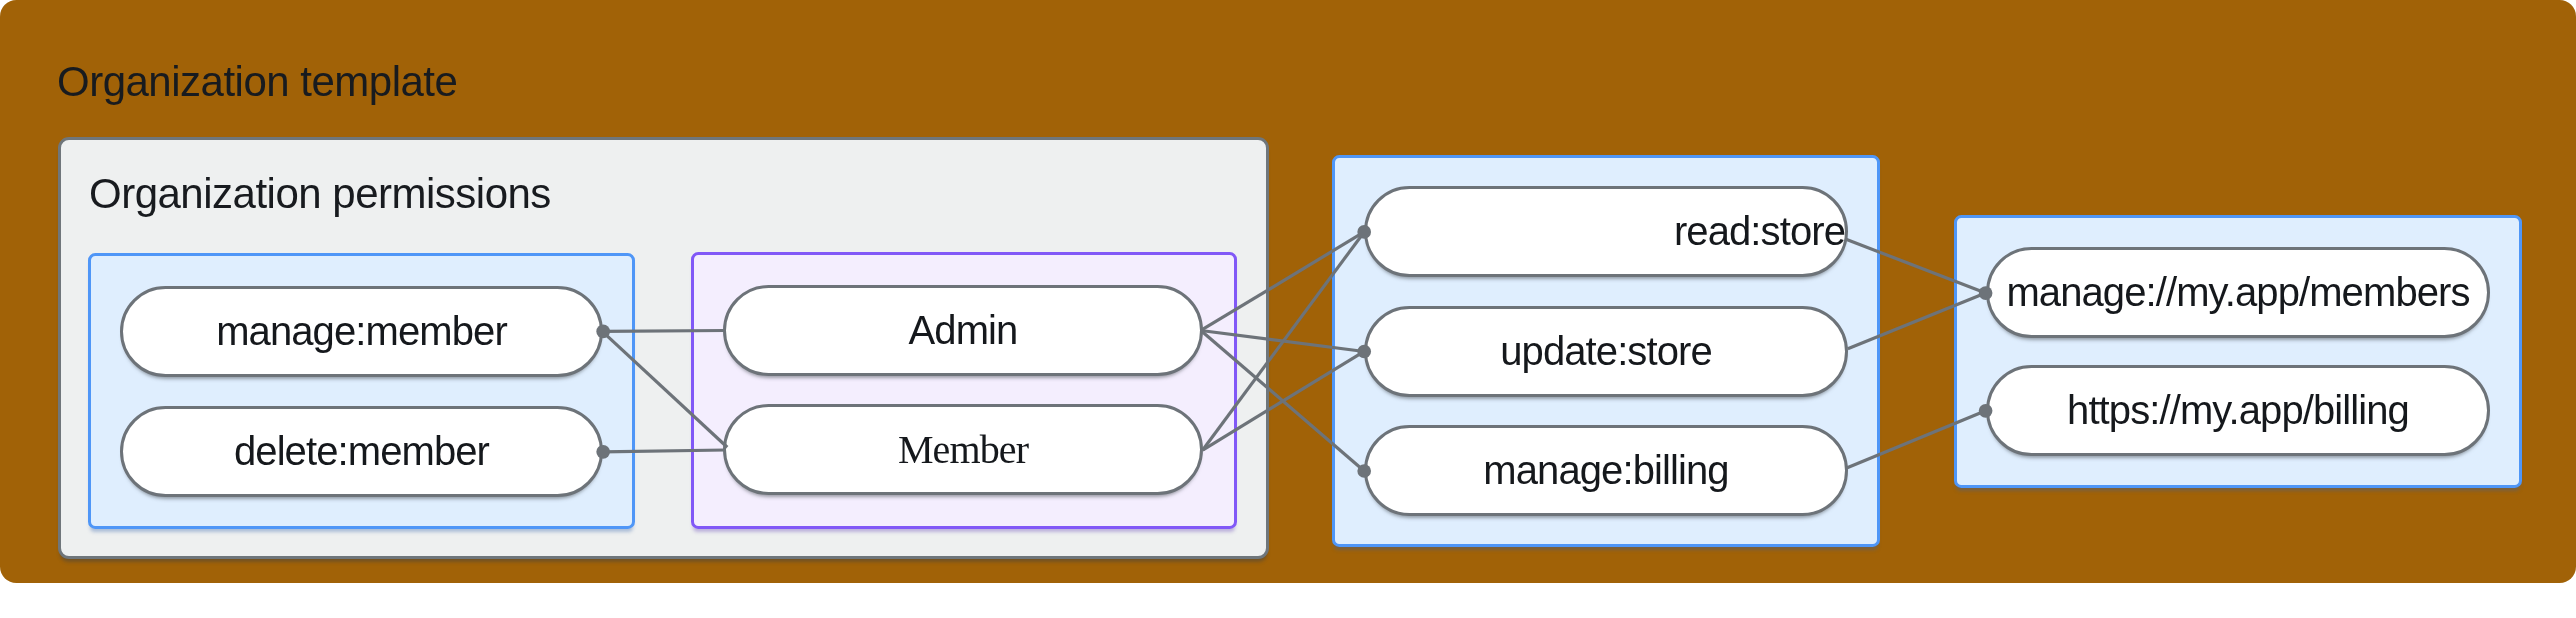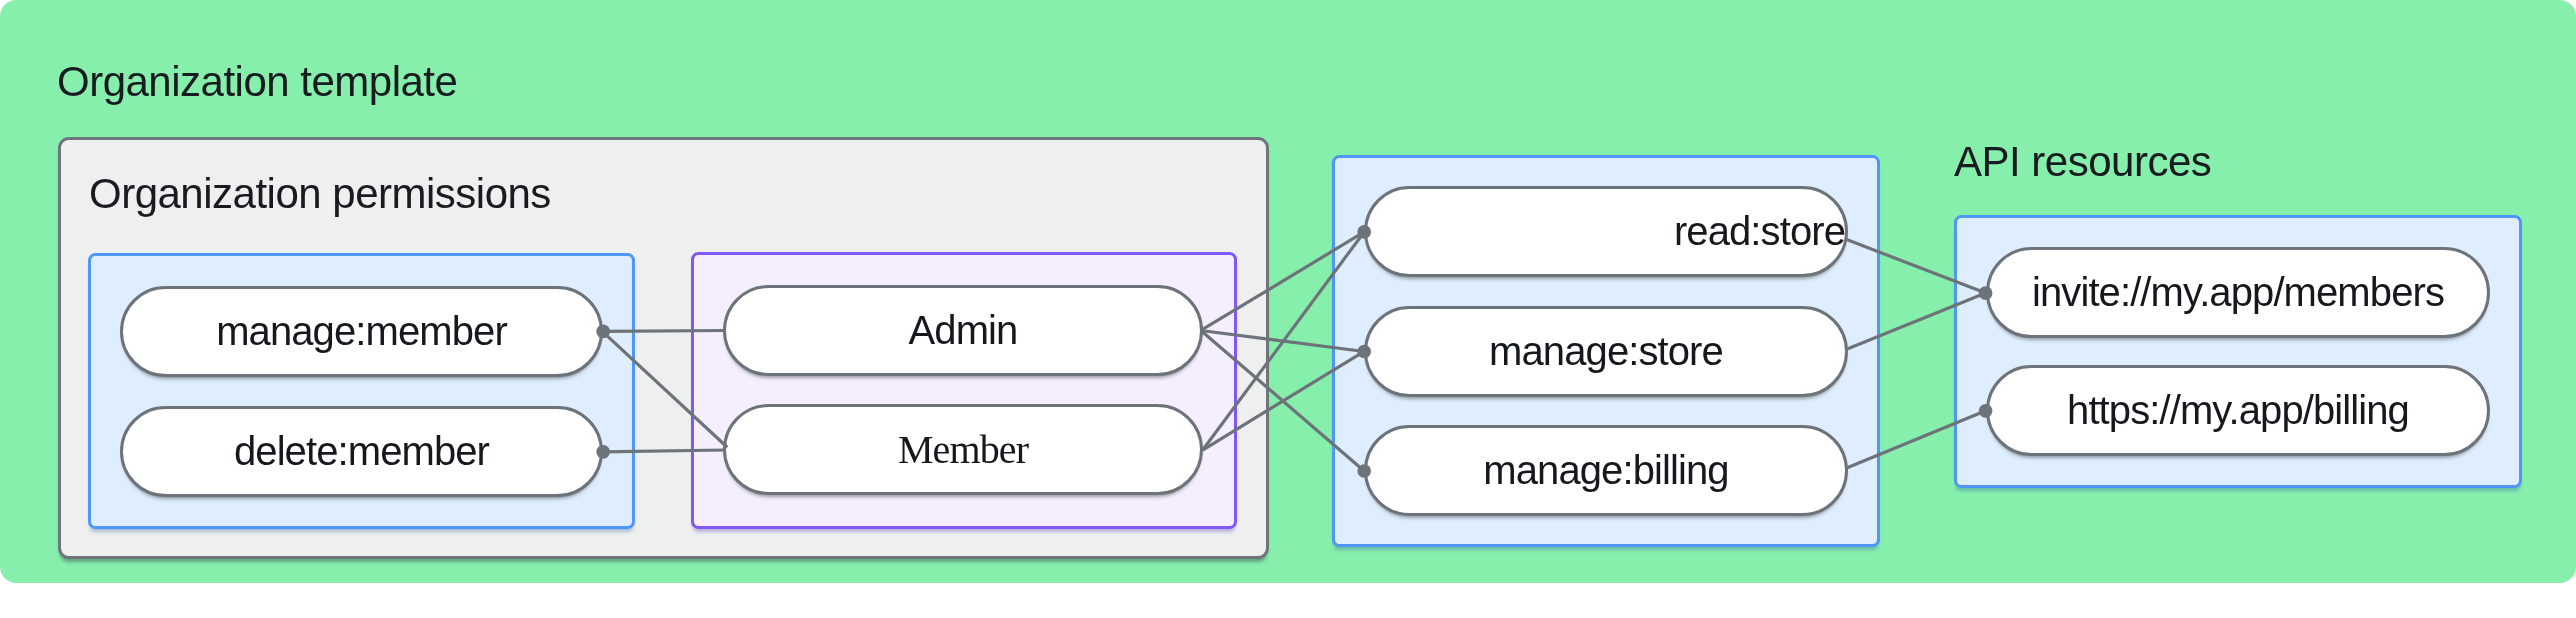--- a/index.html
+++ b/index.html
@@ -1,19 +1,19 @@
 <!DOCTYPE html>
 <html style="font-size:14.6px"><head>
 <meta charset="utf-8">
 <style>
   html,body{margin:0;padding:0;background:#ffffff;}
   .stage{
     position:relative;
     width:2576px;height:583px;
-    background:#86efac;
+    background:#a16207;
     border-radius:16.4px;
     overflow:hidden;
     font-family:"Liberation Sans","DejaVu Sans",sans-serif;
   }
   .group-title{
     position:absolute;
     font-size:42px;line-height:1.12;font-weight:400;
     letter-spacing:-0.5px;color:#181b1f;
     white-space:nowrap;z-index:2;
   }
@@ -75,32 +75,31 @@
     <span>Member</span>
   </div>
 
 
   <div class="box blue" style="left:1332px;top:155px;width:548px;height:392px;"></div>
 
   <div class="pill" style="left:1364px;top:186px;width:484px;height:91px;justify-content:flex-end;">
     <span>read:store</span>
   </div>
   <div class="pill" style="left:1364px;top:306px;width:484px;height:91px;">
-    <span>manage:store</span>
+    <span>update:store</span>
   </div>
   <div class="pill" style="left:1364px;top:425px;width:484px;height:91px;">
     <span>manage:billing</span>
   </div>
 
-  <div class="group-title" style="left:1954px;top:138px;">API resources</div>
 
   <div class="box blue" style="left:1954px;top:215px;width:568px;height:273px;"></div>
 
   <div class="pill" style="left:1986px;top:247px;width:504px;height:91px;">
-    <span>invite://my.app/members</span>
+    <span>manage://my.app/members</span>
   </div>
   <div class="pill" style="left:1986px;top:365px;width:504px;height:91px;text-align:right;">
     <span>https://my.app/billing</span>
   </div>
 
   <svg class="edges" viewBox="0 0 2823 678">
 
     <line x1="660" y1="363" x2="795" y2="362"></line>
     <line x1="660" y1="363" x2="797" y2="490"></line>
     <line x1="660" y1="495" x2="795" y2="493"></line>

